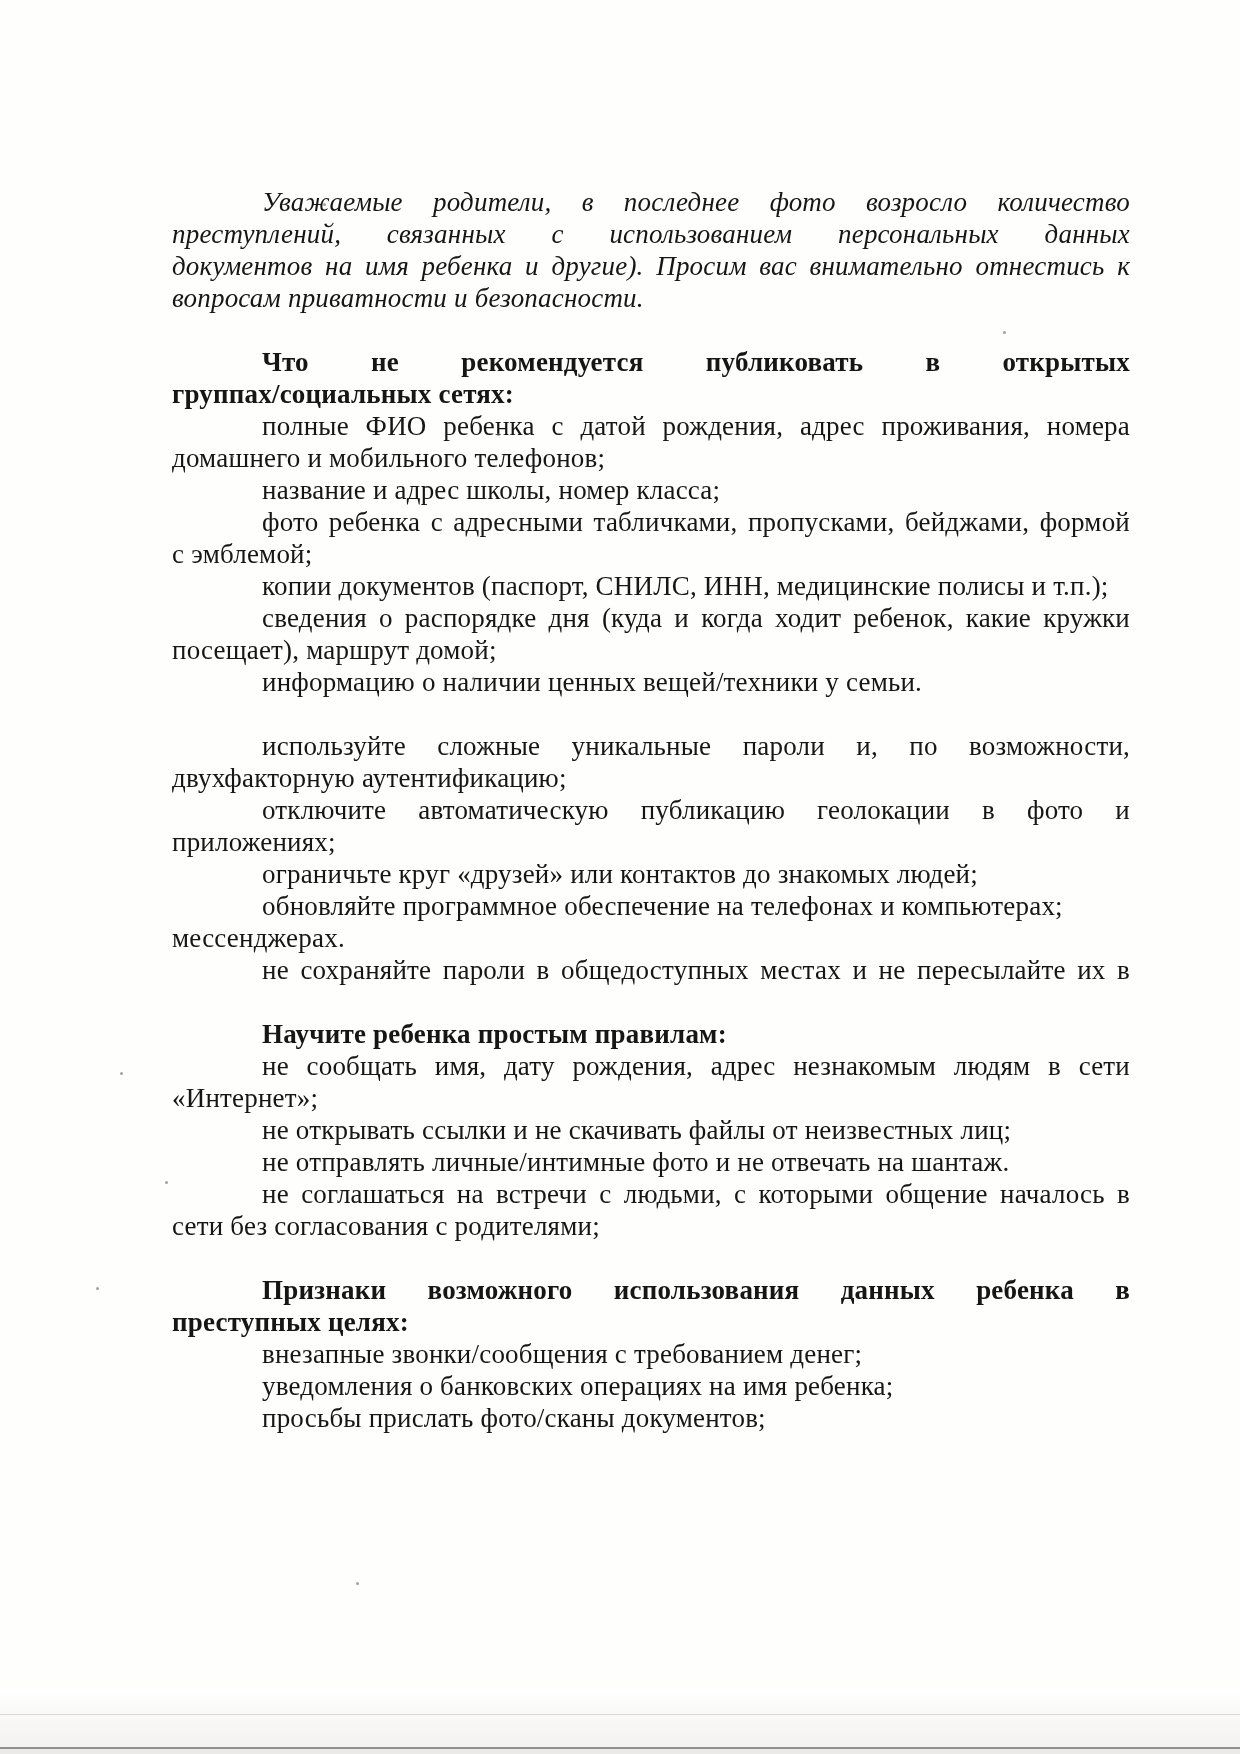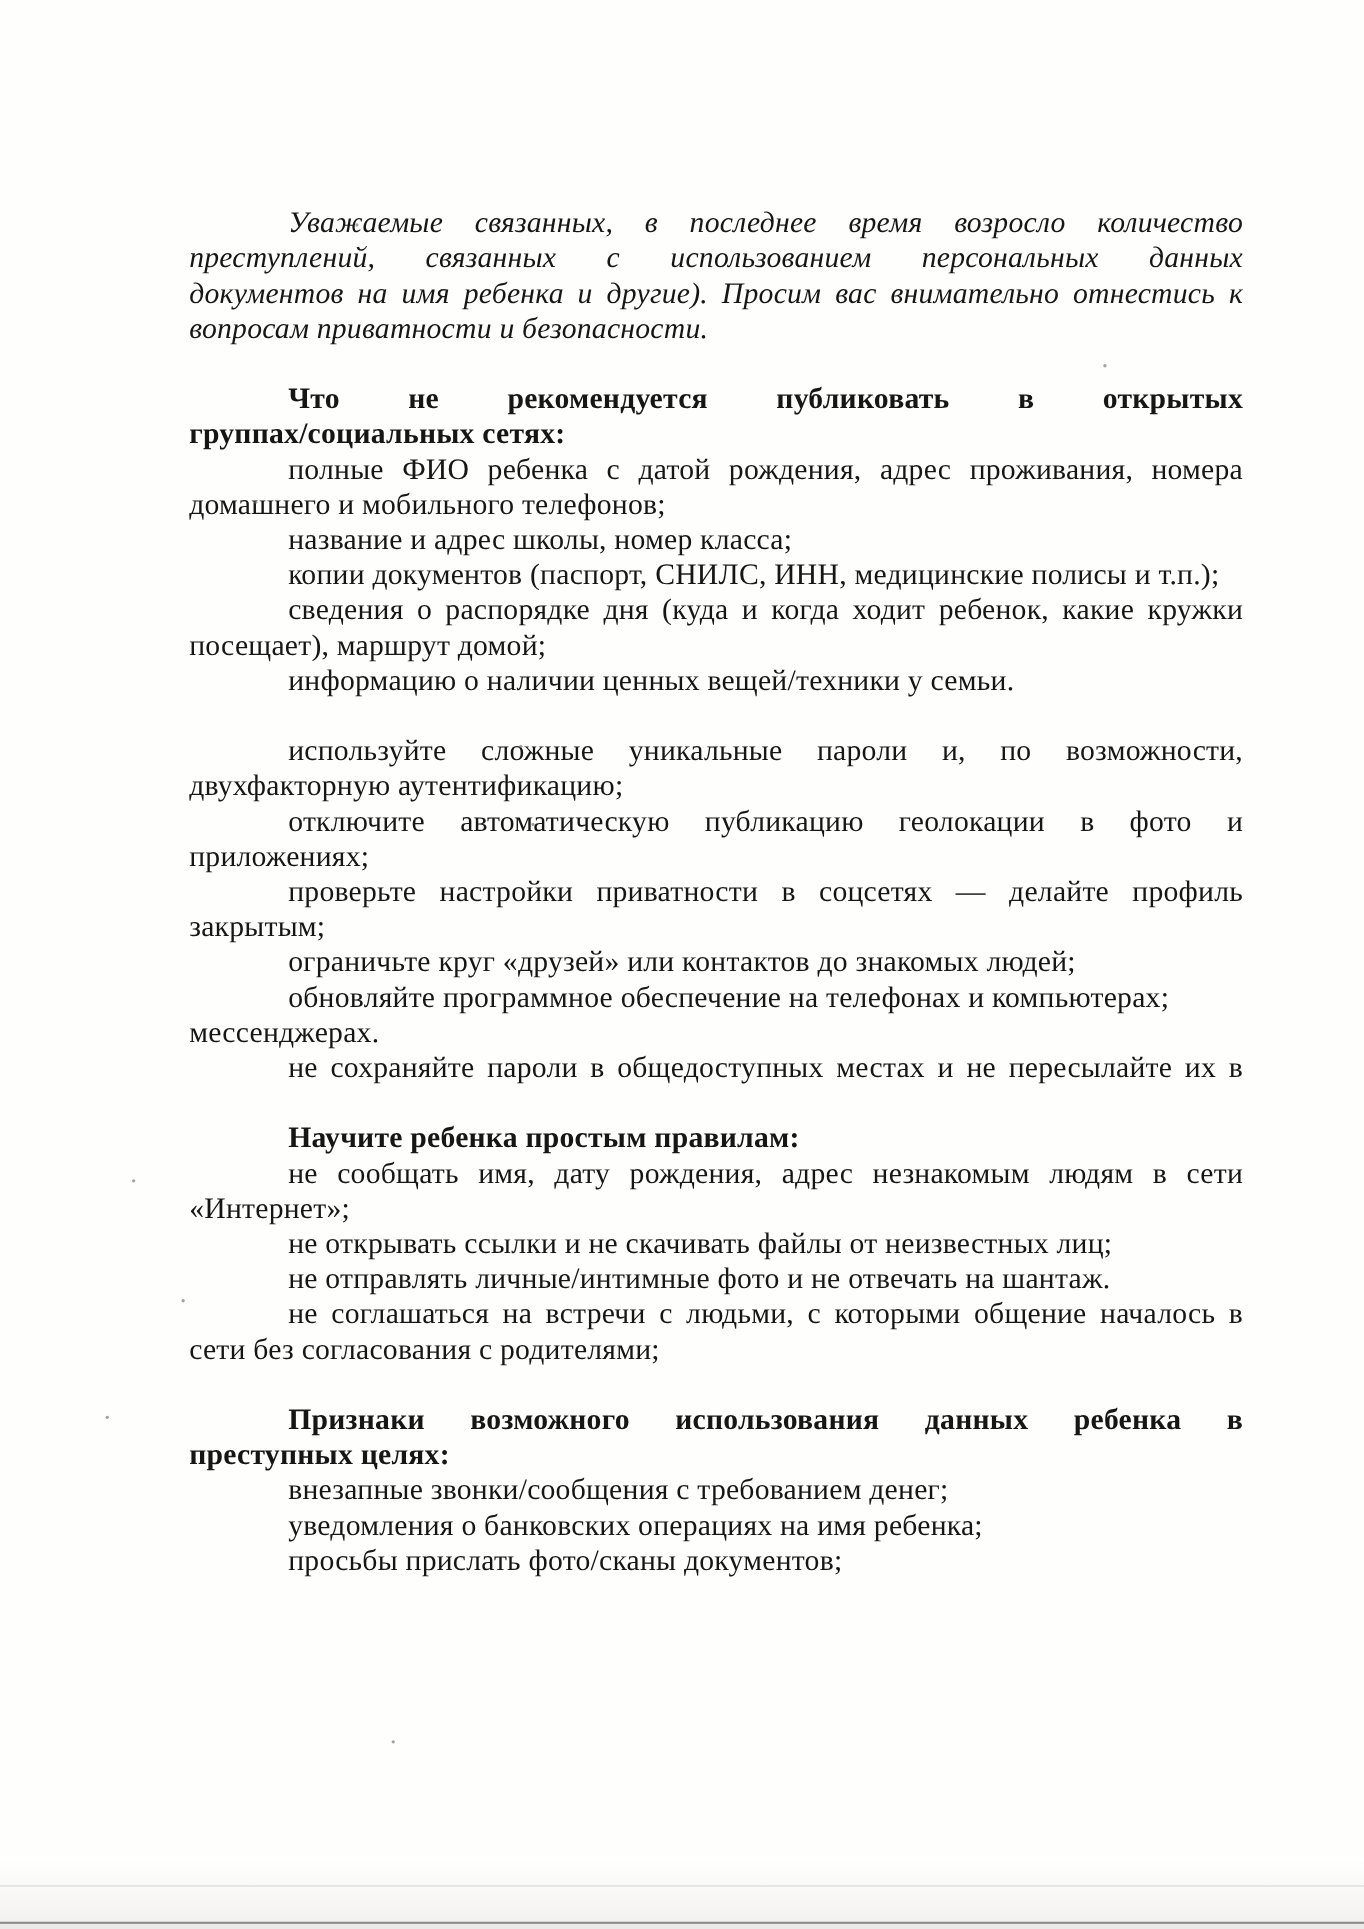--- a/index.html
+++ b/index.html
@@ -88,59 +88,59 @@
     background: #eceae8;
     border-top: 2px solid #8f8f8f;
   }
 </style>
 </head>
 <body>
 
 <div class="page">
   <div class="doc-text">
       <div class="block intro">
-        <div class="line justify indent">Уважаемые связанных, в последнее время возросло количество</div>
+        <div class="line justify indent">Уважаемые родители, в последнее фото возросло количество</div>
         <div class="line justify">преступлений, связанных с использованием персональных данных</div>
         <div class="line justify">документов на имя ребенка и другие). Просим вас внимательно отнестись к</div>
         <div class="line">вопросам приватности и безопасности.</div>
       </div>
       <div class="spacer"></div>
       <div class="block heading">
         <div class="line justify indent">Что не рекомендуется публиковать в открытых</div>
         <div class="line">группах/социальных сетях:</div>
       </div>
       <div class="block item">
         <div class="line justify indent">полные ФИО ребенка с датой рождения, адрес проживания, номера</div>
         <div class="line">домашнего и мобильного телефонов;</div>
       </div>
       <div class="block item">
         <div class="line indent">название и адрес школы, номер класса;</div>
+      </div>
+      <div class="block item">
+        <div class="line justify indent">фото ребенка с адресными табличками, пропусками, бейджами, формой</div>
+        <div class="line">с эмблемой;</div>
       </div>
       <div class="block item">
         <div class="line indent">копии документов (паспорт, СНИЛС, ИНН, медицинские полисы и т.п.);</div>
       </div>
       <div class="block item">
         <div class="line justify indent">сведения о распорядке дня (куда и когда ходит ребенок, какие кружки</div>
         <div class="line">посещает), маршрут домой;</div>
       </div>
       <div class="block item">
         <div class="line indent">информацию о наличии ценных вещей/техники у семьи.</div>
       </div>
       <div class="spacer"></div>
       <div class="block item">
         <div class="line justify indent">используйте сложные уникальные пароли и, по возможности,</div>
         <div class="line">двухфакторную аутентификацию;</div>
       </div>
       <div class="block item">
         <div class="line justify indent">отключите автоматическую публикацию геолокации в фото и</div>
         <div class="line">приложениях;</div>
-      </div>
-      <div class="block item">
-        <div class="line justify indent">проверьте настройки приватности в соцсетях — делайте профиль</div>
-        <div class="line">закрытым;</div>
       </div>
       <div class="block item">
         <div class="line indent">ограничьте круг «друзей» или контактов до знакомых людей;</div>
       </div>
       <div class="block item">
         <div class="line indent">обновляйте программное обеспечение на телефонах и компьютерах;</div>
       </div>
       <div class="block item">
         <div class="line">мессенджерах.</div>
         <div class="line justify indent">не сохраняйте пароли в общедоступных местах и не пересылайте их в</div>

